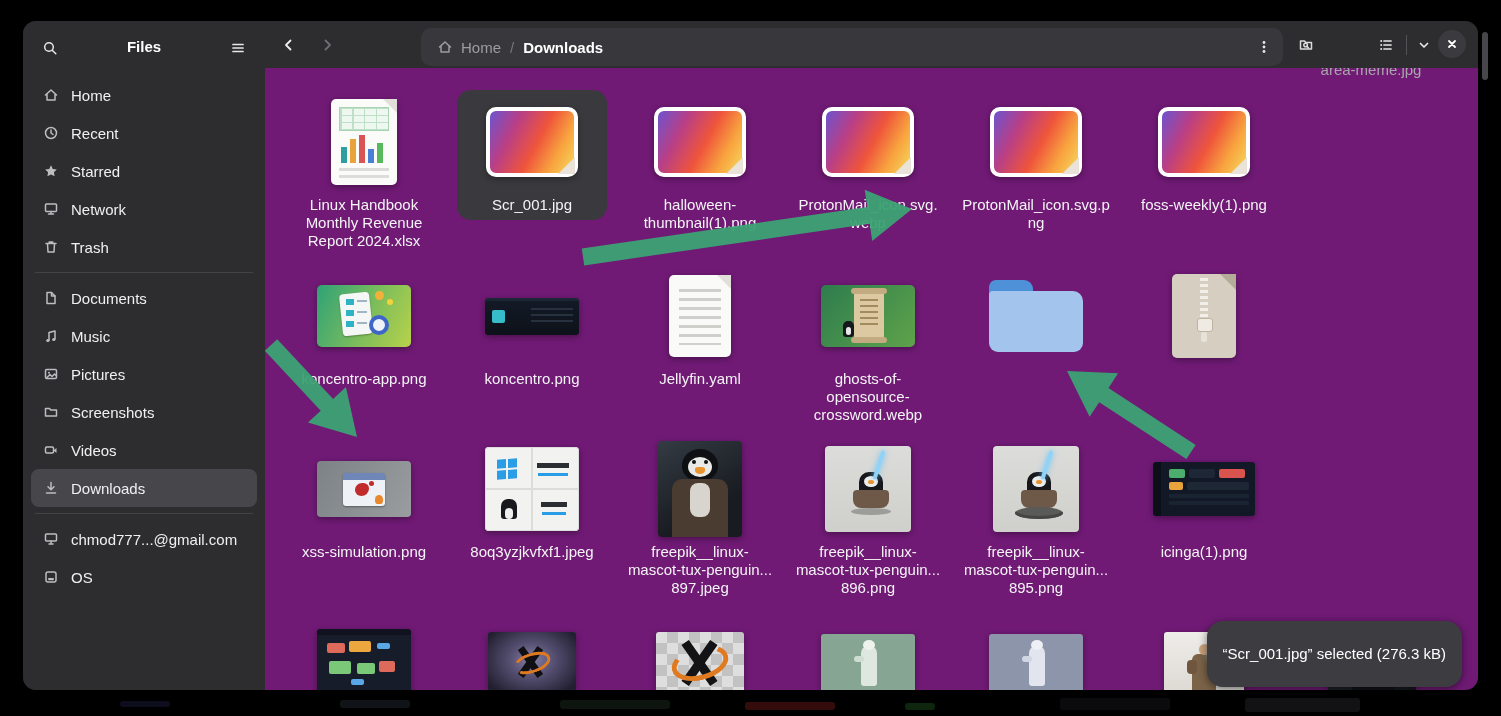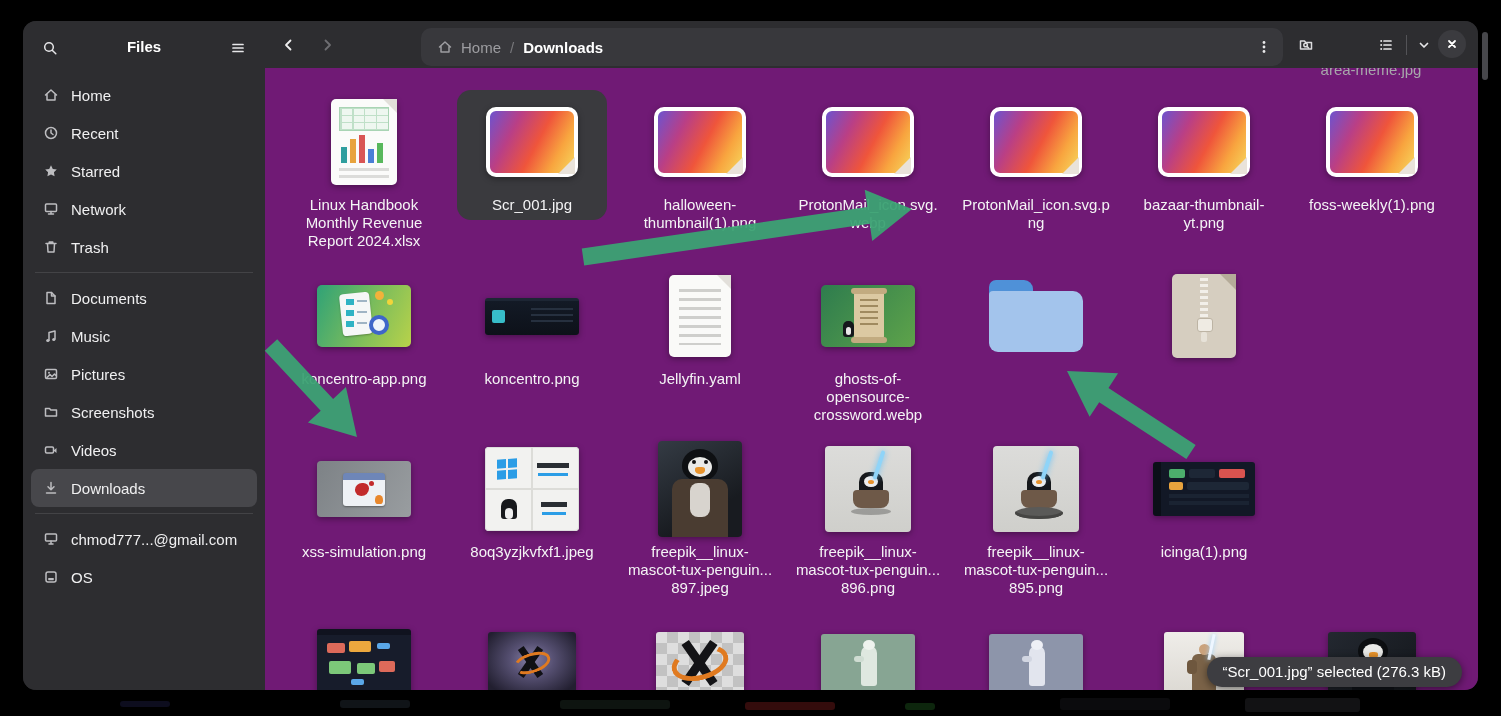--- a/index.html
+++ b/index.html
@@ -169,21 +169,21 @@
   .t-jedi-light .d1{left:28px;top:22px;width:24px;height:38px;background:#7b6348;border-radius:6px 6px 2px 2px;}
   .t-jedi-light .d2{left:35px;top:12px;width:11px;height:11px;background:#caa27c;border-radius:50%;}
   .t-jedi-light .d3{left:46px;top:2px;width:3px;height:26px;background:#eef6ff;box-shadow:0 0 5px #9fd4ff;transform:rotate(12deg);}
   .t-jedi-light .d4{left:23px;top:28px;width:10px;height:14px;background:#6e573e;border-radius:4px;}
   .t-penguin-dark{width:88px;height:62px;border-radius:3px;background:linear-gradient(135deg,#232830,#14171c);}
   .t-penguin-dark .d1{left:30px;top:6px;width:30px;height:26px;background:#0c0e11;border-radius:50%;}
   .t-penguin-dark .d2{left:35px;top:12px;width:20px;height:16px;background:#e9e9e7;border-radius:50%;}
   .t-penguin-dark .d3{left:41px;top:20px;width:9px;height:6px;background:#e8932c;border-radius:40%;}
   .t-penguin-dark .d4{left:24px;top:30px;width:42px;height:32px;background:#101318;border-radius:10px 10px 0 0;}
   
-  .toast{position:absolute;right:16px;bottom:3px;height:30px;line-height:30px;padding:0 16px;background:#3d3d41;
+  .toast{position:absolute;right:16px;bottom:3px;height:30px;line-height:30px;padding:18px 16px;background:#3d3d41;
     border-radius:16px;color:#fff;font-size:15px;box-shadow:0 2px 8px rgba(0,0,0,.5);z-index:30;white-space:nowrap;}
   
   .scroll-thumb{position:absolute;left:1482px;top:32px;width:6px;height:48px;background:#47474b;border-radius:3px;}
   #arrows{position:absolute;left:0;top:0;z-index:40;pointer-events:none;}
   .smudge{position:absolute;border-radius:3px;}
 </style>
 </head>
 <body>
 
 <div class="window">
@@ -472,35 +472,20 @@
               <div class="thumb t-gradient">
                 <i class="d d1"></i>
                 <i class="d d2"></i>
                 <i class="d d3"></i>
                 <i class="d d4"></i>
                 <i class="d d5"></i>
                 <i class="d d6"></i>
               </div>
             </div>
             <div class="file-label">ProtonMail_icon.svg.png</div>
-          </div>
-        </div>
-        <div class="file-cell">
-          <div class="file-inner">
-            <div class="thumb-box">
-              <div class="thumb t-gradient">
-                <i class="d d1"></i>
-                <i class="d d2"></i>
-                <i class="d d3"></i>
-                <i class="d d4"></i>
-                <i class="d d5"></i>
-                <i class="d d6"></i>
-              </div>
-            </div>
-            <div class="file-label">bazaar-thumbnail-yt.png</div>
           </div>
         </div>
         <div class="file-cell">
           <div class="file-inner">
             <div class="thumb-box">
               <div class="thumb t-gradient">
                 <i class="d d1"></i>
                 <i class="d d2"></i>
                 <i class="d d3"></i>
                 <i class="d d4"></i>

